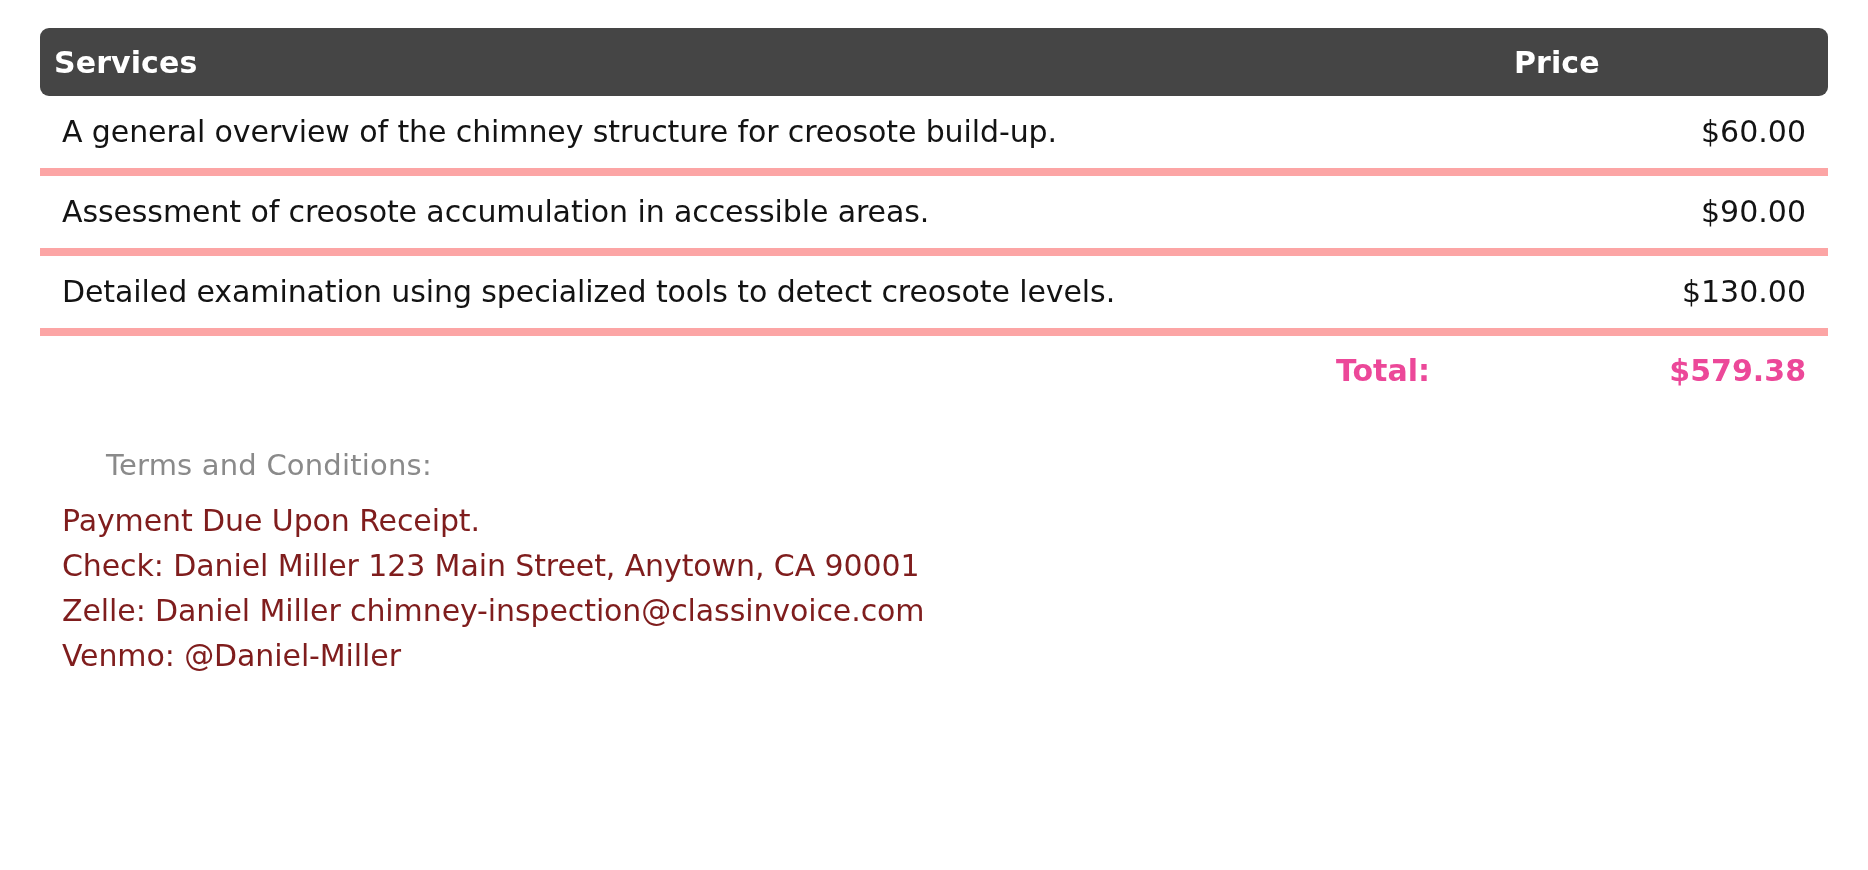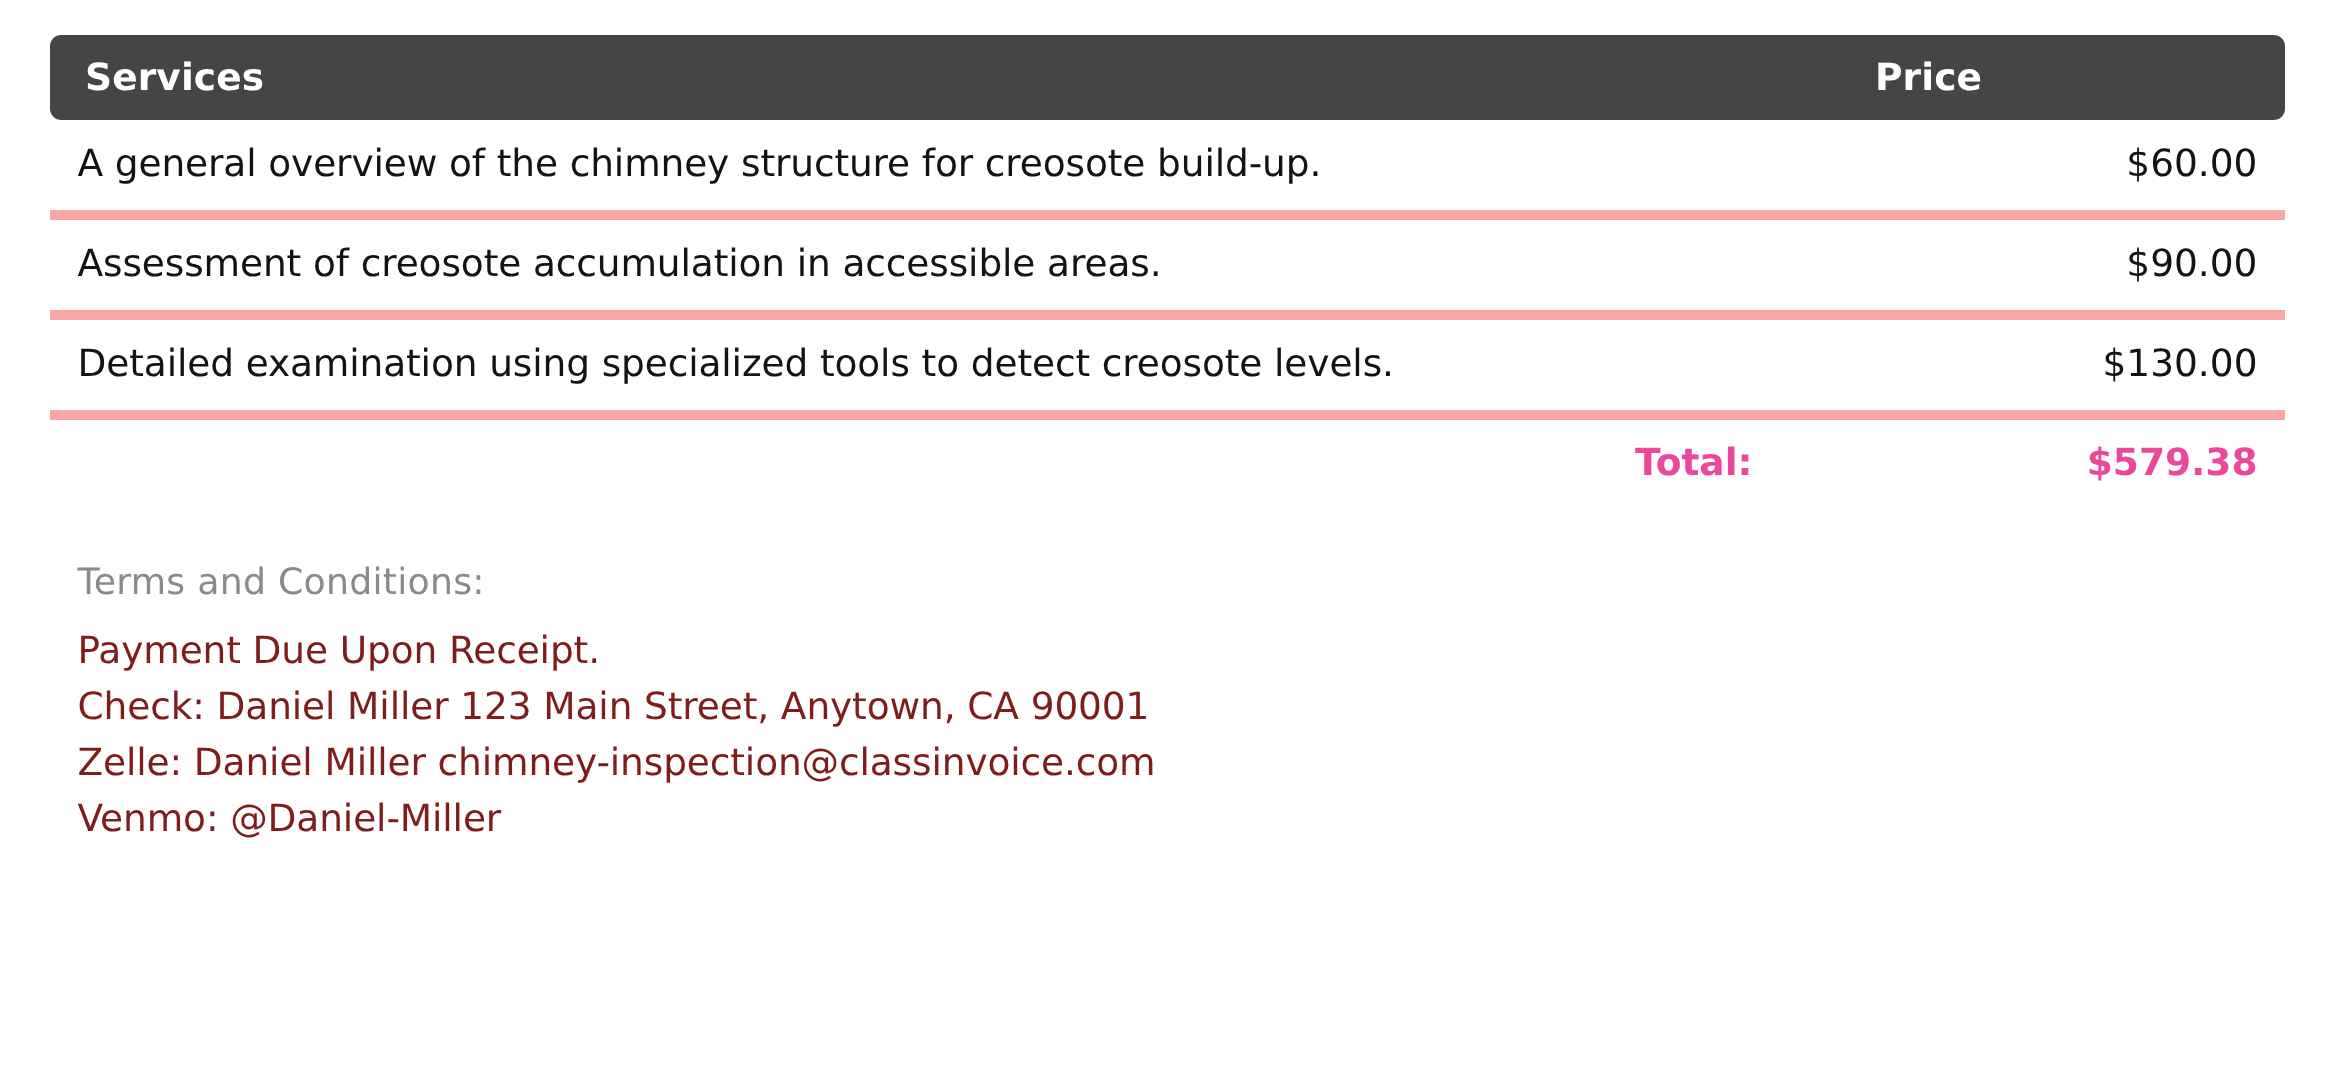--- a/index.html
+++ b/index.html
@@ -33,21 +33,21 @@
 
   .table-head-row {
     height: 68px;
   }
   .table-head-row th {
     background: #454545;
     color: #ffffff;
     font-size: 30px;
     font-weight: 700;
     letter-spacing: 0.1px;
-    padding: 0 28px;
+    padding: 0 14px;
     vertical-align: middle;
   }
   .th-services {
     text-align: left;
     border-top-left-radius: 9px;
     border-bottom-left-radius: 9px;
   }
   .th-price {
     text-align: left;
     border-top-right-radius: 9px;
@@ -95,20 +95,21 @@
   .terms-block {
     margin-top: 52px;
     padding-left: 22px;
   }
   .terms-heading {
     font-size: 29px;
     color: #8a8a8a;
     font-weight: 400;
     margin-bottom: 16px;
     letter-spacing: 0.2px;
+    margin-left: 44px;
   }
   .terms-line {
     font-size: 30px;
     color: #7f1d1d;
     font-weight: 400;
     line-height: 1.5;
     letter-spacing: -0.1px;
     white-space: nowrap;
   }
 </style>

